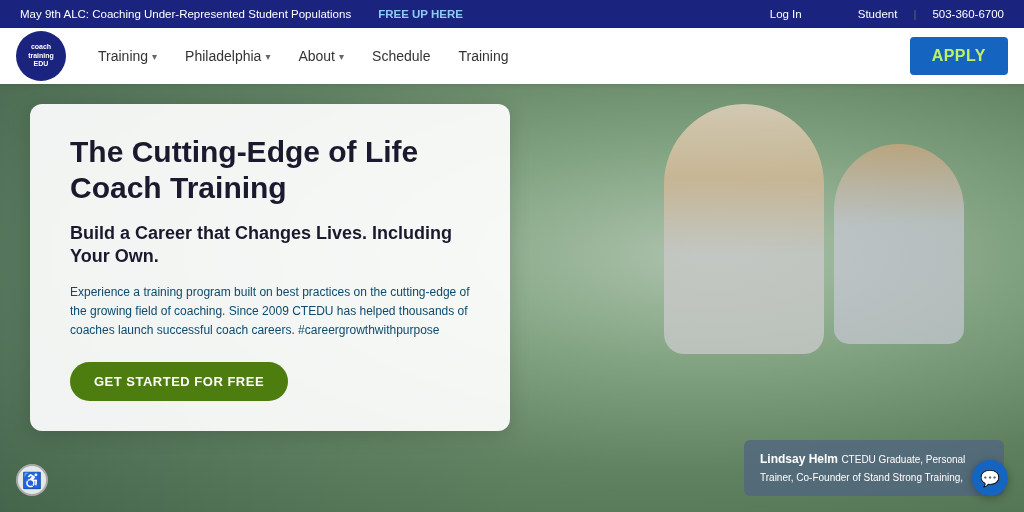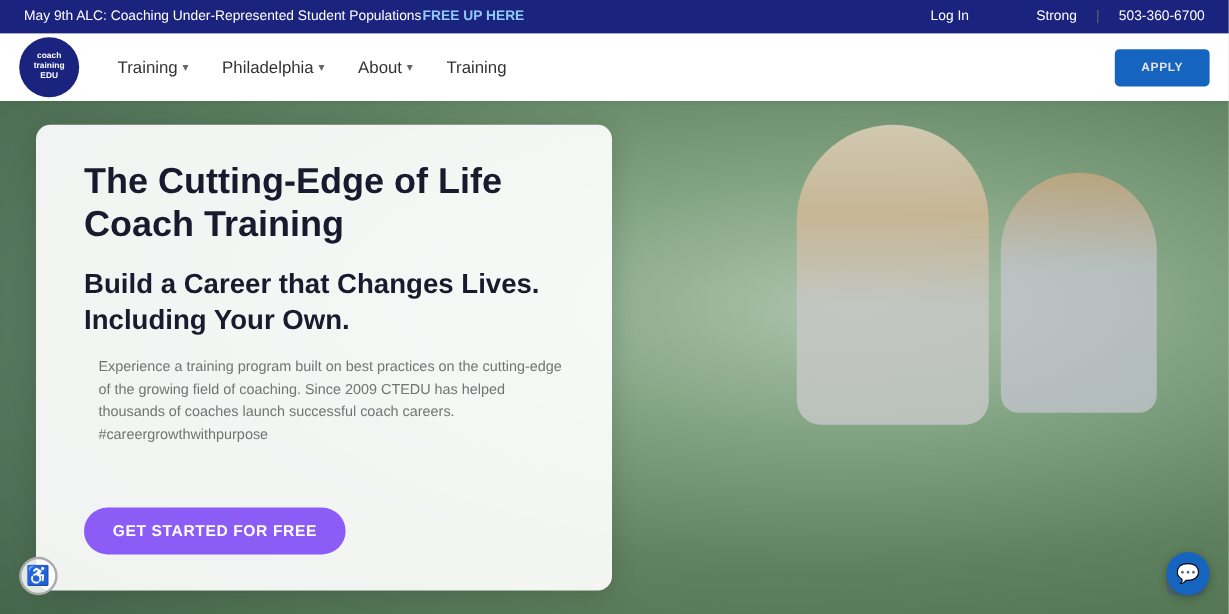--- a/index.html
+++ b/index.html
@@ -12,21 +12,21 @@
       font-size: 12px;
       display: flex;
       align-items: center;
       justify-content: space-between;
       padding: 0 20px;
       height: 28px;
     }
     .top-bar-left {
       display: flex;
       align-items: flex-end;
-      gap: 1px;
+      gap: 27px;
     }
     .top-bar-announcement {
       font-size: 11.5px;
     }
     .top-bar-signup {
       color: #90caf9;
       font-weight: bold;
       font-size: 11.5px;
       text-decoration: none;
       cursor: pointer;
@@ -95,25 +95,25 @@
       font-weight: 500;
       gap: 4px;
       text-decoration: none;
     }
     .nav-chevron {
       font-size: 10px;
       color: #666;
     }
     .apply-btn {
       background-color: #1565c0;
-      color: #e5e5e5;
+      color: #bef264;
       border: none;
       padding: 10px 22px;
       border-radius: 4px;
-      font-size: 10px;
+      font-size: 16px;
       font-weight: bold;
       cursor: pointer;
       letter-spacing: 0.5px;
       text-transform: uppercase;
     }
 
     
     .hero {
       position: relative;
       height: calc(512px - 28px - 56px);
@@ -166,45 +166,43 @@
       box-shadow: 0 4px 20px rgba(0,0,0,0.15);
     }
     .hero-title {
       font-size: 30px;
       font-weight: 800;
       color: #1a1a2e;
       line-height: 1.2;
       margin-bottom: 16px;
     }
     .hero-subtitle {
-      font-size: 23px;
+      font-size: 18px;
       font-weight: 600;
       color: #1a1a2e;
       line-height: 1.3;
       margin-bottom: 14px;
     }
     .hero-description {
       font-size: 12px;
-      color: #737373;
+      color: #0c4a6e;
       line-height: 1.6;
       margin-bottom: 22px;
-      margin-left: 12px;
     }
     .cta-btn {
-      background-color: #8b5cf6;
+      background-color: #4d7c0f;
       color: white;
       border: none;
       padding: 12px 24px;
       border-radius: 25px;
       font-size: 13px;
       font-weight: bold;
       cursor: pointer;
       letter-spacing: 0.5px;
       text-transform: uppercase;
-      margin-top: 28px;
     }
 
     
     .hero-caption {
       position: absolute;
       bottom: 16px;
       right: 20px;
       background: rgba(80, 100, 130, 0.75);
       color: white;
       padding: 10px 16px;
@@ -261,21 +259,21 @@
 </head>
 <body>
 
 <div class="top-bar">
   <div class="top-bar-left">
     <span class="top-bar-announcement">May 9th ALC: Coaching Under-Represented Student Populations</span>
     <a class="top-bar-signup">FREE UP HERE</a>
   </div>
   <div class="top-bar-right">
     <a>Log In</a>
-    <a>Strong</a>
+    <a>Student</a>
     <span class="top-bar-divider">|</span>
     <span>503-360-6700</span>
   </div>
 </div>
 
 <nav class="navbar">
   <div class="logo">
     <div class="logo-text">
       <span>coach</span><br>
       <span>training</span><br>
@@ -289,20 +287,23 @@
     </a>
     <a class="nav-item">
       <span>Philadelphia</span>
       <span class="nav-chevron">▾</span>
     </a>
     <a class="nav-item">
       <span>About</span>
       <span class="nav-chevron">▾</span>
     </a>
     <a class="nav-item">
+      <span>Schedule</span>
+    </a>
+    <a class="nav-item">
       <span>Training</span>
     </a>
   </div>
   <button class="apply-btn">APPLY</button>
 </nav>
 
 <section class="hero">
   <div class="hero-bg">
     <div class="hero-bg-img"></div>
 
@@ -311,20 +312,24 @@
   </div>
 
   <div class="hero-content">
     <h1 class="hero-title">The Cutting-Edge of Life Coach Training</h1>
     <h2 class="hero-subtitle">Build a Career that Changes Lives. Including Your Own.</h2>
     <p class="hero-description">Experience a training program built on best practices on the cutting-edge of the growing field of coaching. Since 2009 CTEDU has helped thousands of coaches launch successful coach careers. #careergrowthwithpurpose</p>
     <button class="cta-btn">GET STARTED FOR FREE</button>
   </div>
 
   <div class="hero-caption">
+    <div class="hero-caption-name">
+      <span>Lindsay Helm</span>
+      <span style="font-weight:normal; font-size:10px;">CTEDU Graduate, Personal Trainer, Co-Founder of Stand Strong Training,</span>
+    </div>
   </div>
 
   <div class="accessibility-btn">
     <span>♿</span>
   </div>
 
   <div class="chat-btn" style="bottom:16px; right:16px;">
     <span>💬</span>
   </div>
 </section>

